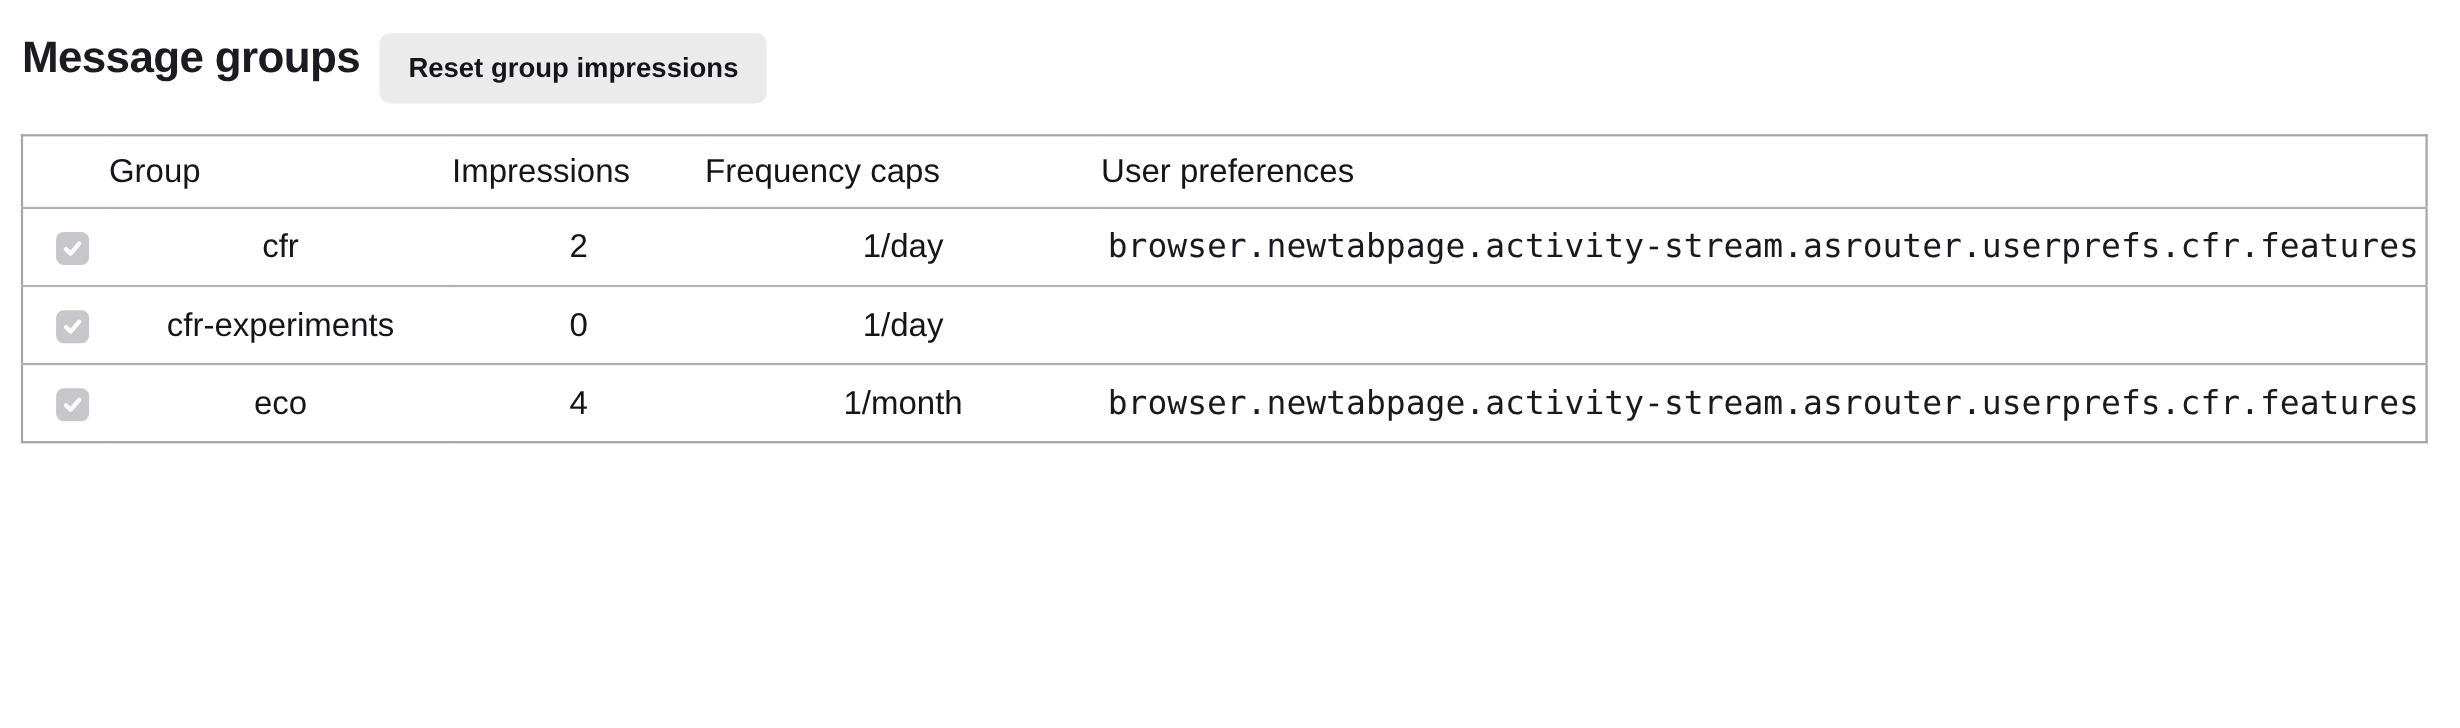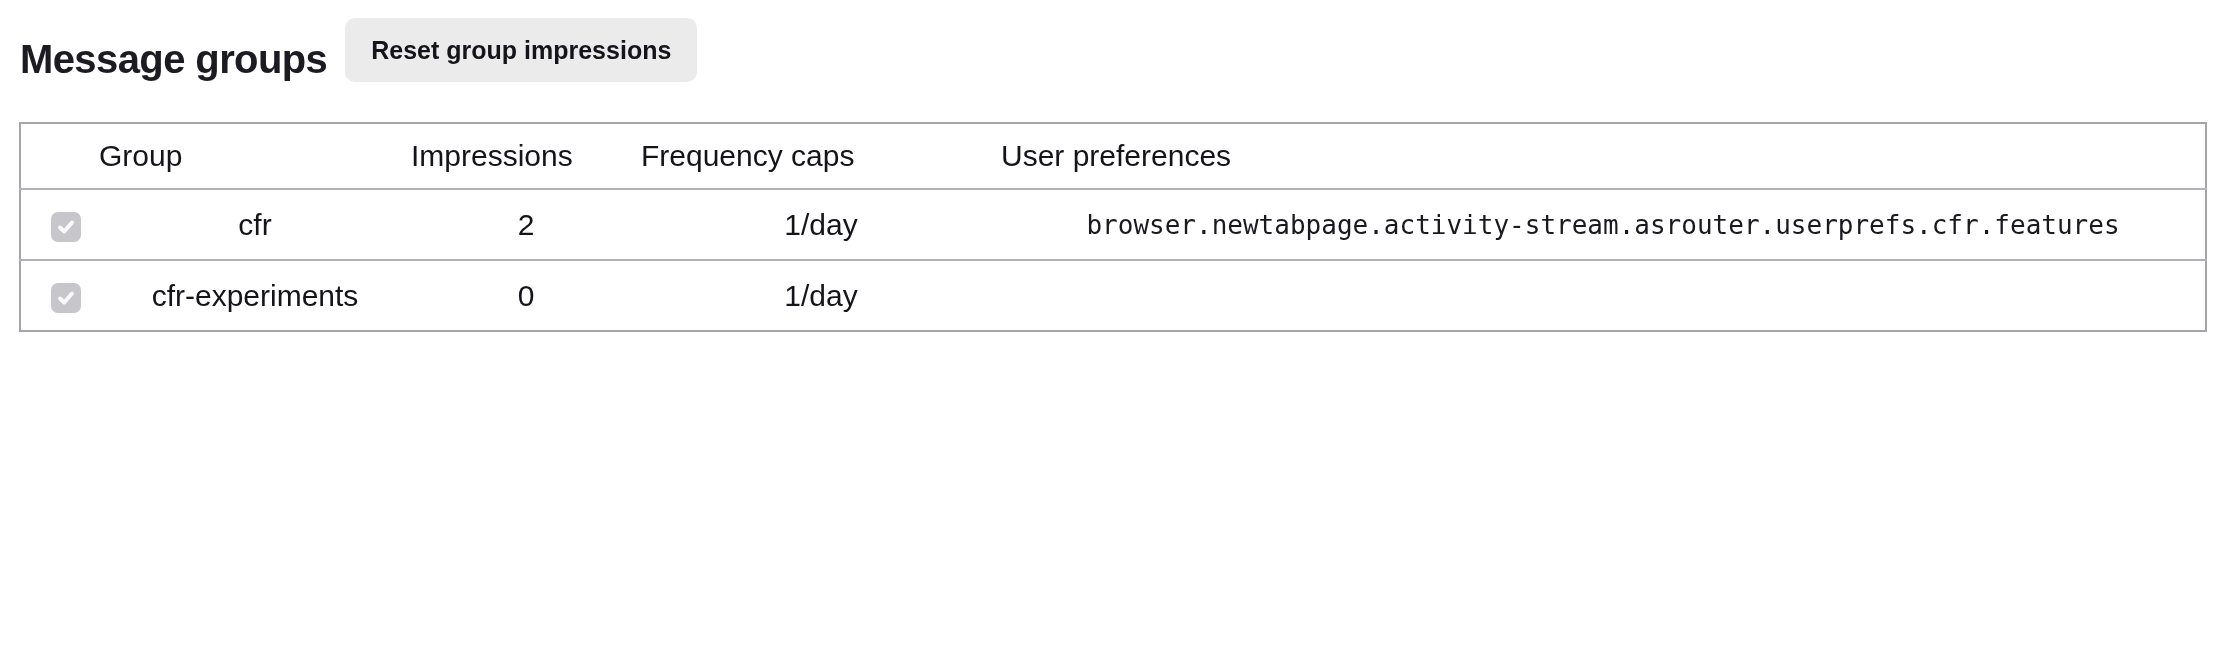--- a/index.html
+++ b/index.html
@@ -7,21 +7,21 @@
     padding: 0;
     background: #ffffff;
     width: 2236px;
     height: 662px;
     font-family: "Liberation Sans", sans-serif;
     color: #15141a;
     -webkit-font-smoothing: antialiased;
   }
   .page-header {
     display: flex;
-    align-items: flex-end;
+    align-items: flex-start;
     gap: 18px;
     margin: 30px 0 0 20px;
     height: 52px;
   }
   .page-title {
     font-size: 40px;
     font-weight: 700;
     letter-spacing: -0.6px;
     margin: 0;
     color: #1c1b22;
@@ -72,21 +72,21 @@
     width: 30px;
     height: 30px;
     margin-left: 12px;
     background: #c7c7cb;
     border-radius: 7px;
     vertical-align: middle;
   }
   .cb svg { display: block; }
   td.pref-cell, .mono {
     font-family: "DejaVu Sans Mono", monospace;
-    font-size: 26px;
+    font-size: 30px;
     color: #1a191f;
   }
 </style>
 </head>
 <body>
 
 <div class="page-header">
   <h1 class="page-title">Message groups</h1>
   <button class="reset-btn">Reset group impressions</button>
 </div>
@@ -131,17 +131,30 @@
           <polyline points="4,10.5 8.2,14.5 16,5.5" fill="none" stroke="#fafafa" stroke-width="4" stroke-linecap="round" stroke-linejoin="round"></polyline>
         </svg>
       </span>
     </td>
     <td>cfr-experiments</td>
     <td>0</td>
     <td>1/day</td>
     <td class="pref-cell"></td>
   </tr>
 
+  <tr>
+    <td>
+      <span class="cb">
+        <svg width="20" height="20" viewBox="0 0 20 20">
+          <polyline points="4,10.5 8.2,14.5 16,5.5" fill="none" stroke="#fafafa" stroke-width="4" stroke-linecap="round" stroke-linejoin="round"></polyline>
+        </svg>
+      </span>
+    </td>
+    <td>eco</td>
+    <td>4</td>
+    <td>1/month</td>
+    <td class="pref-cell">browser.newtabpage.activity-stream.asrouter.userprefs.cfr.features</td>
+  </tr>
 
 
 
 </tbody>
 </table>
 
 </body></html>

